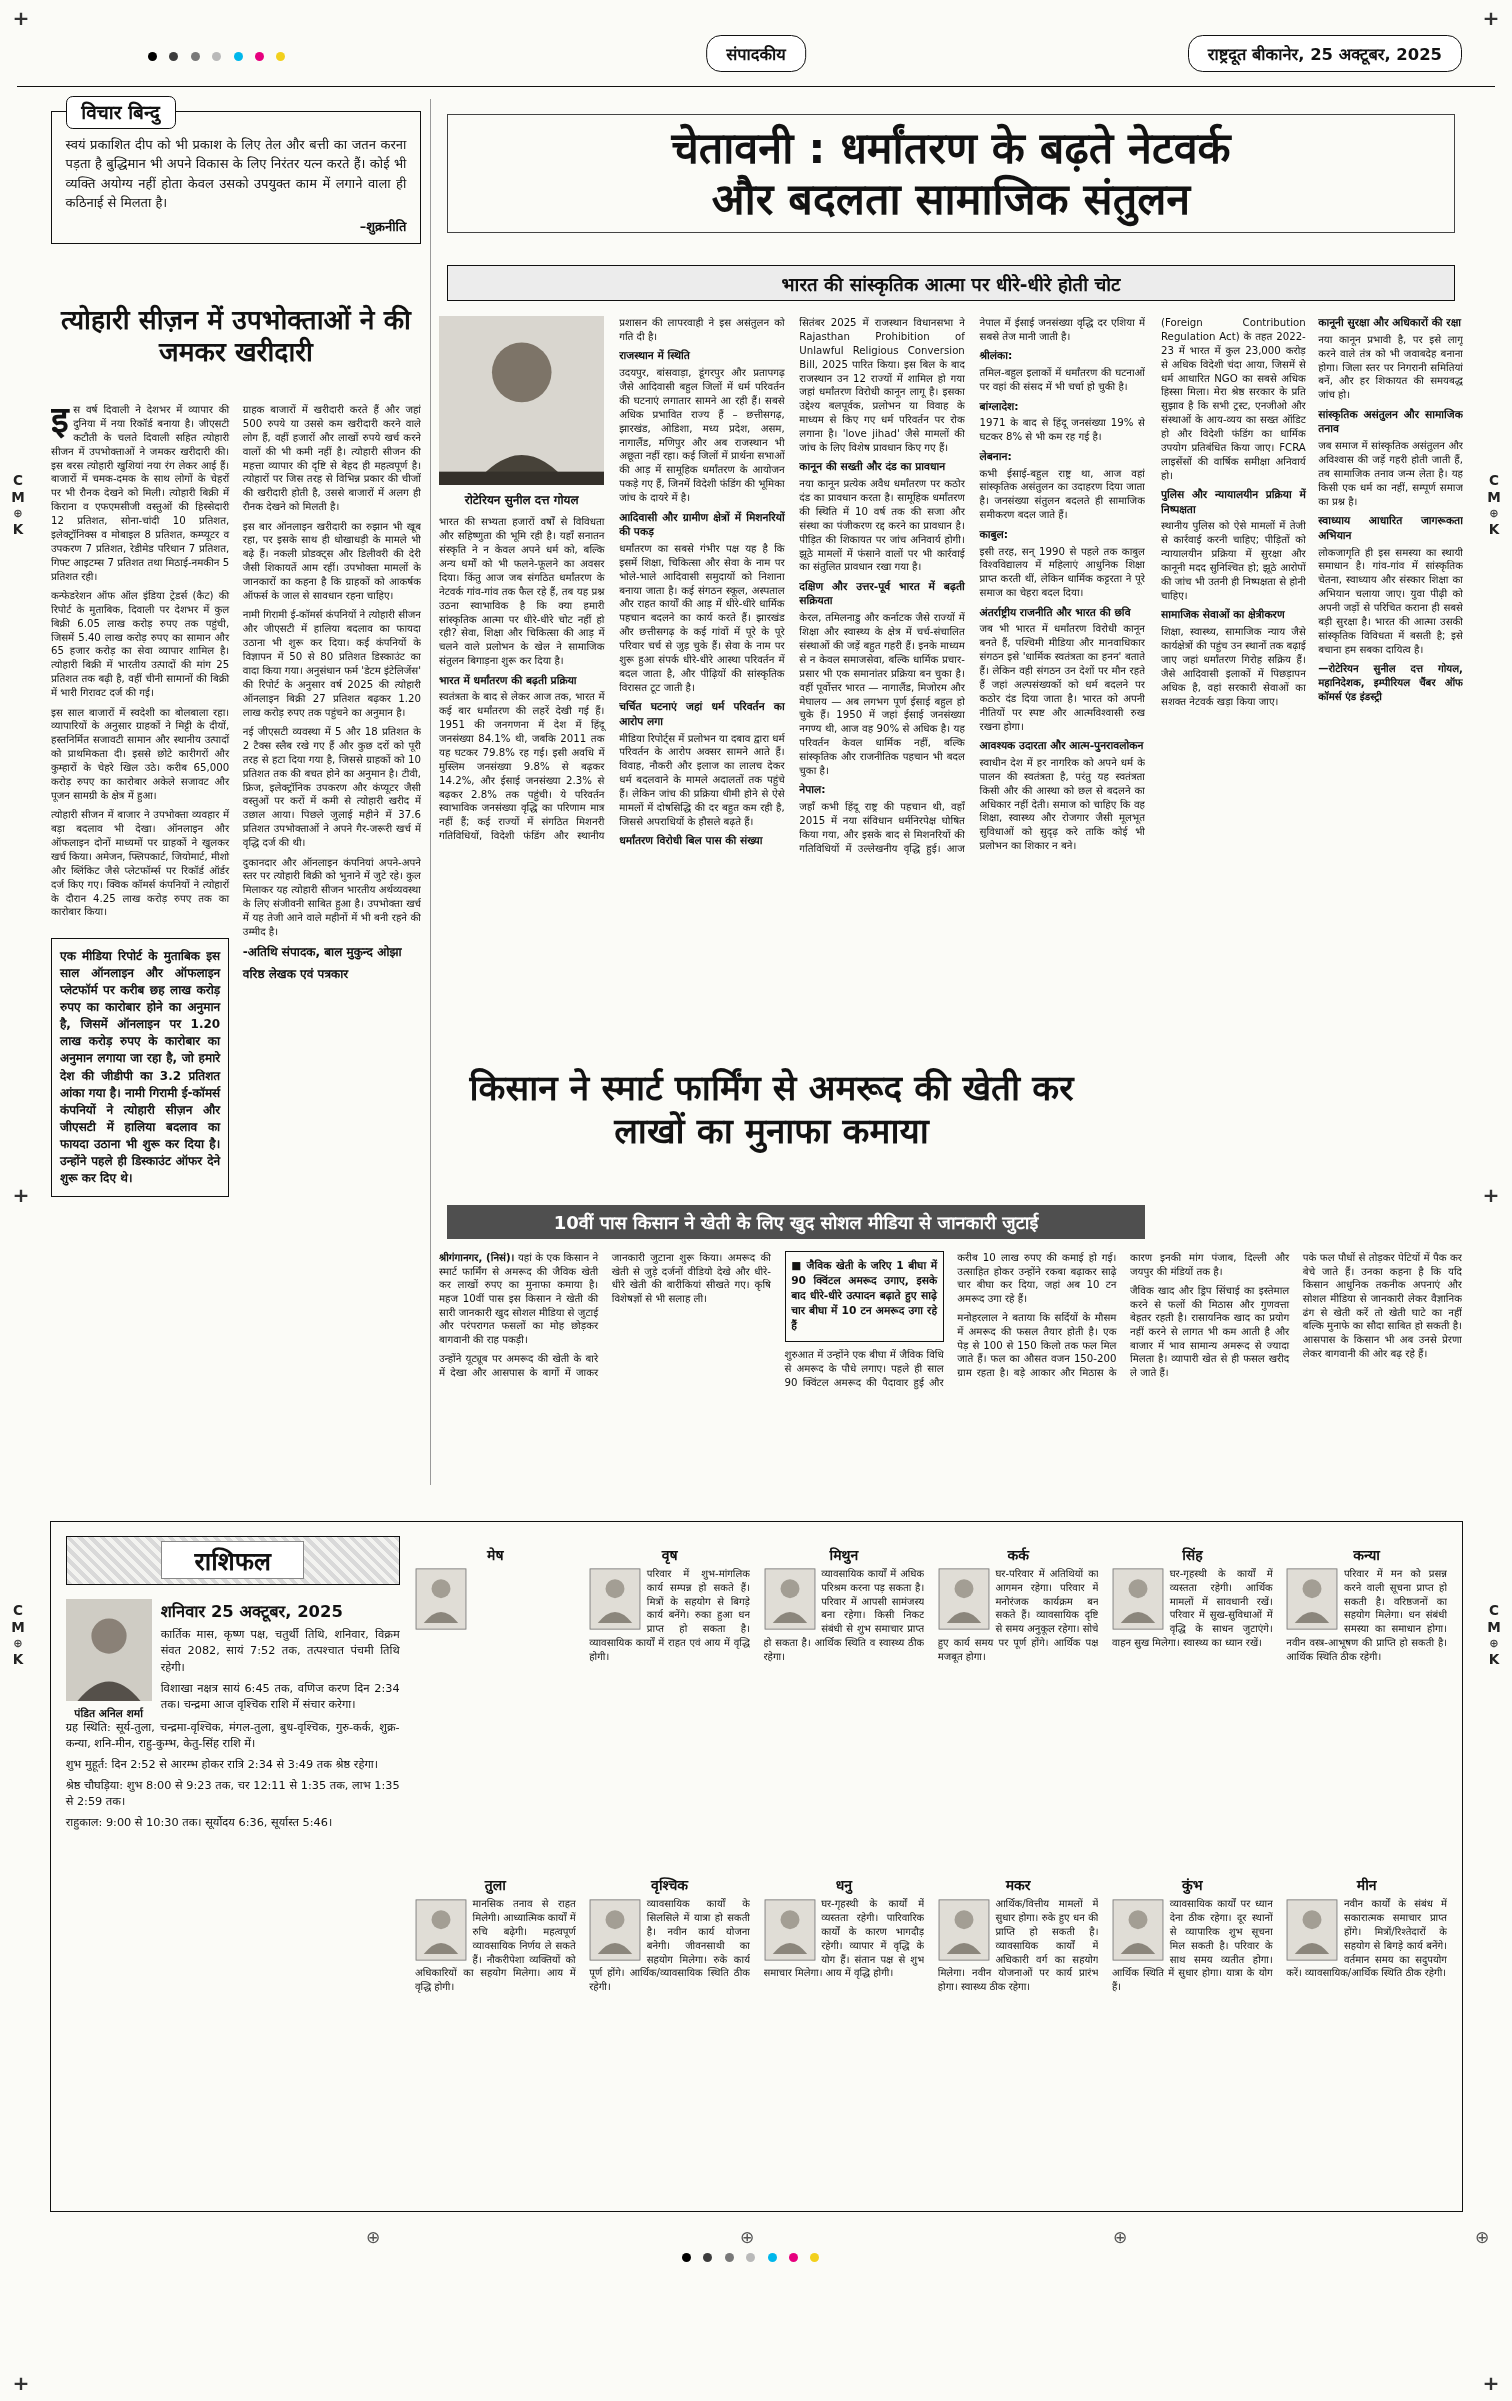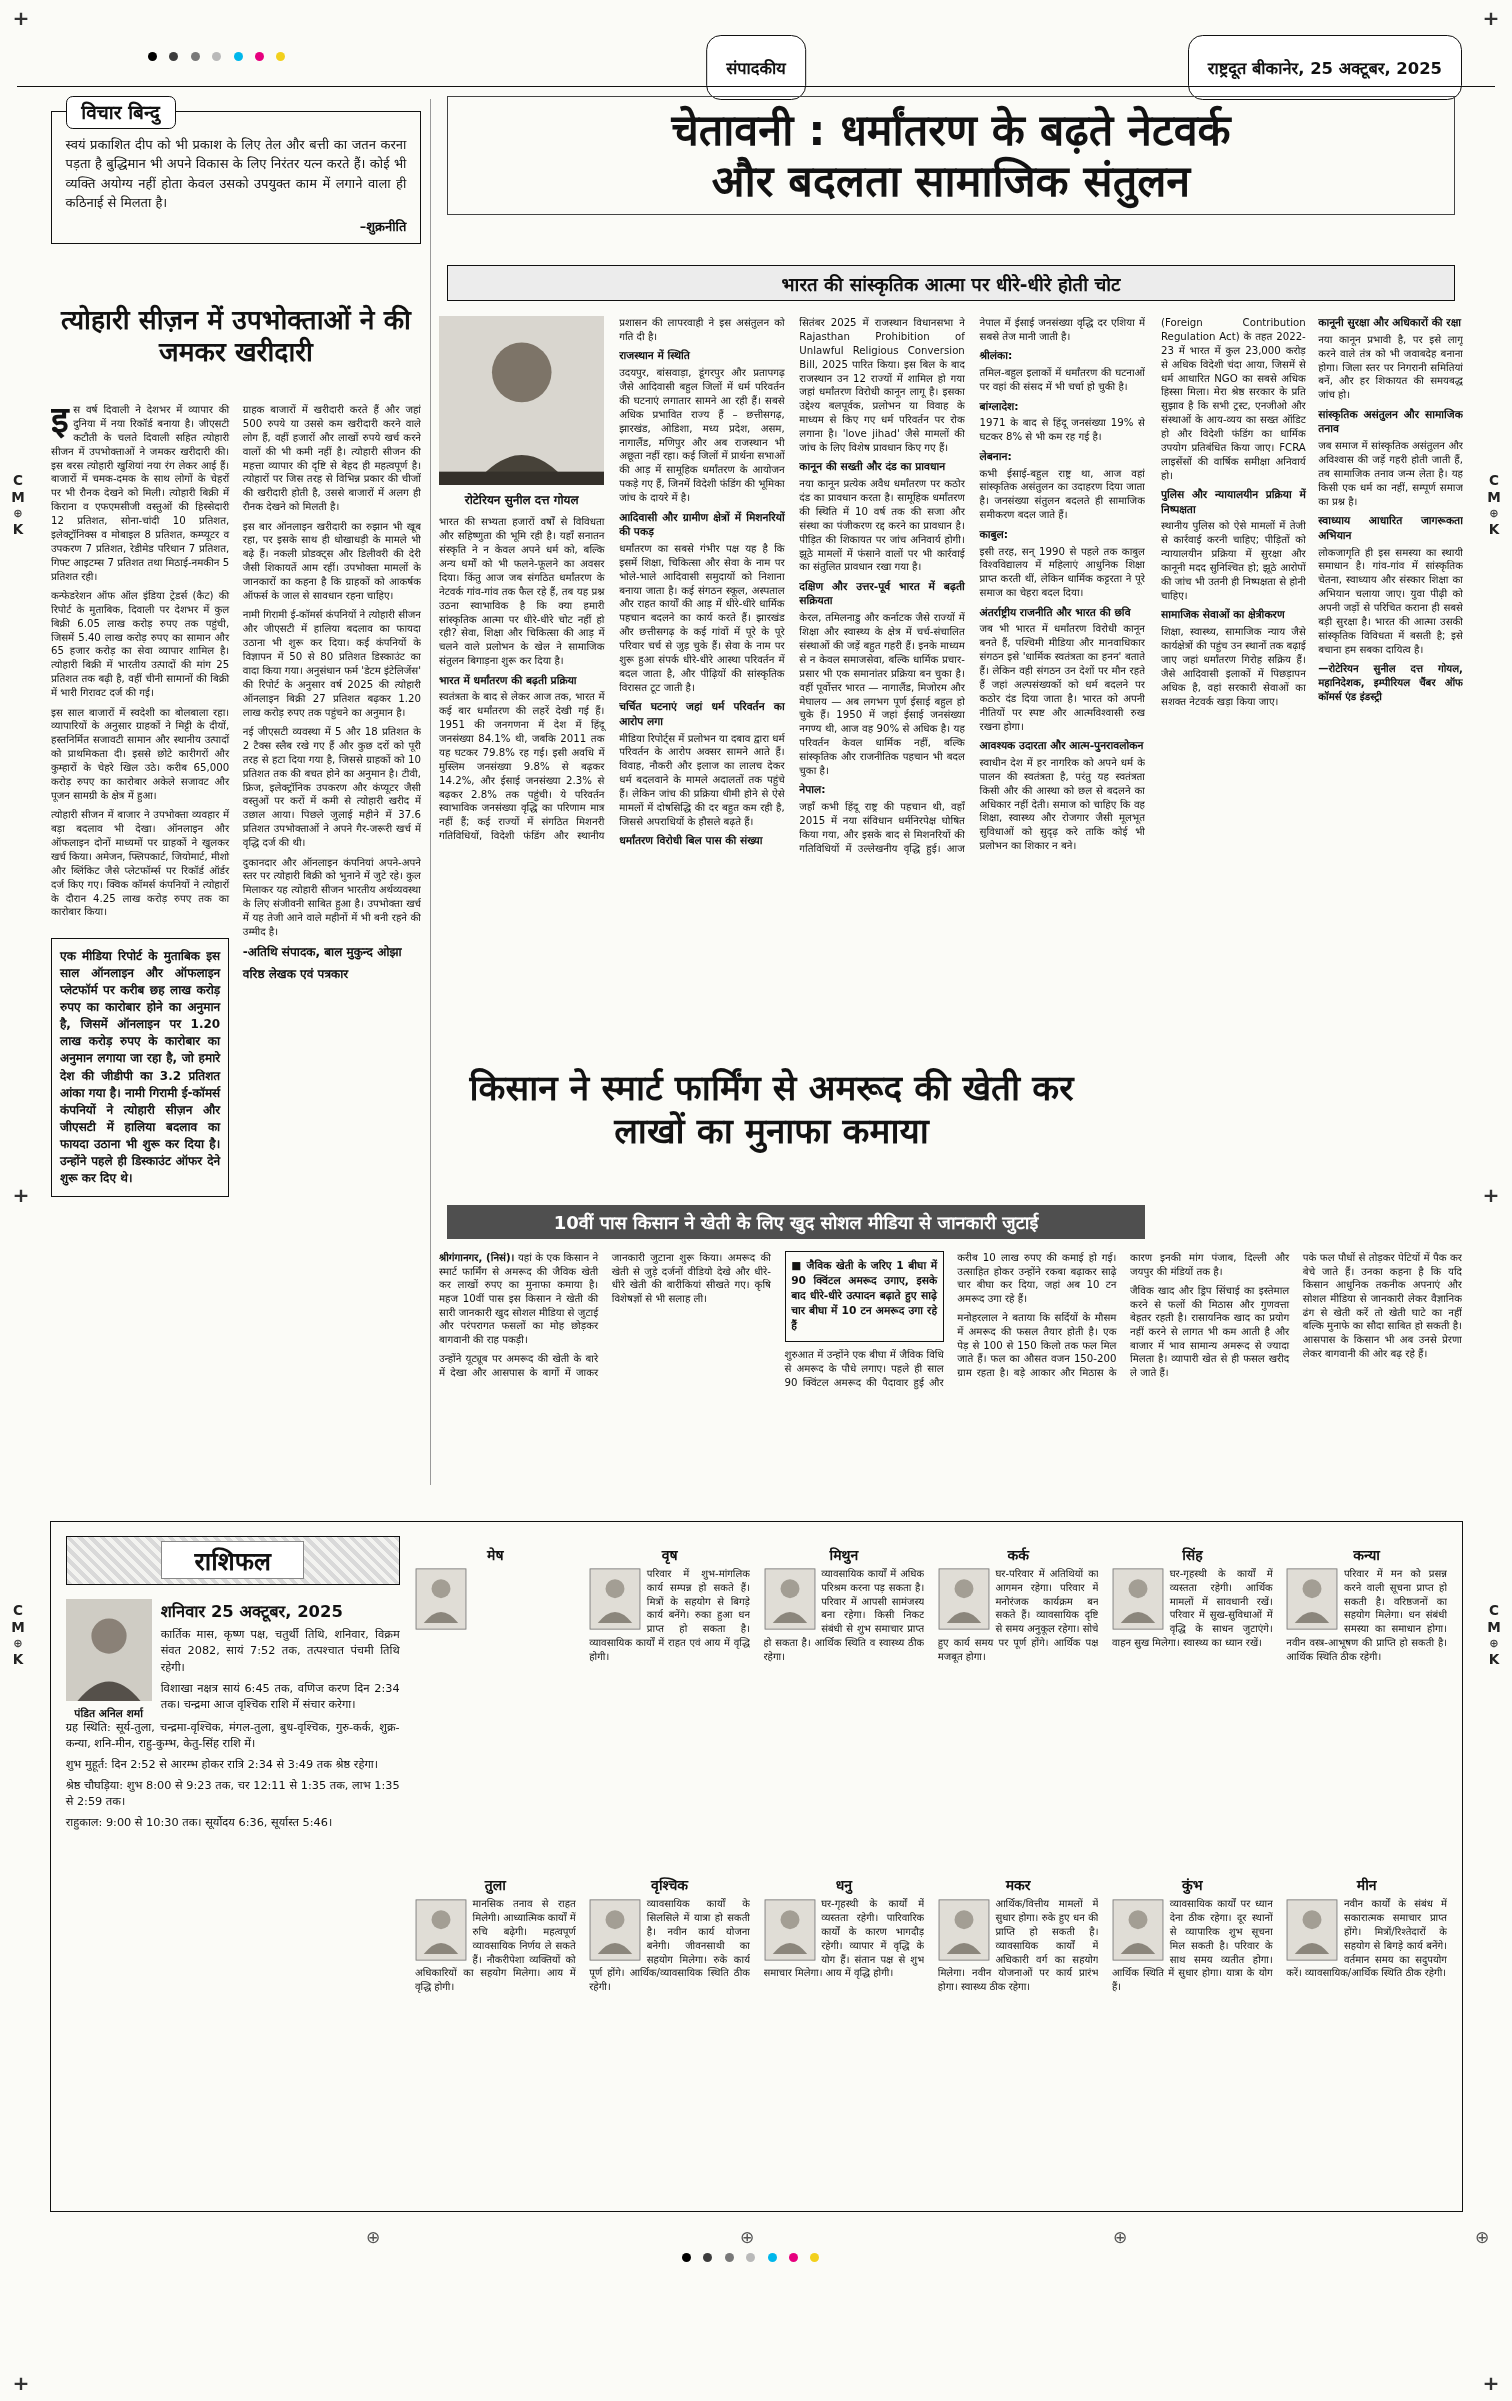--- a/index.html
+++ b/index.html
@@ -9,21 +9,21 @@
   .plus{position:absolute;font-size:20.3px;font-weight:bold;color:#333;}
   .cmk{position:absolute;display:flex;flex-direction:column;align-items:center;gap:3.4px;
        font-size:13.6px;font-weight:bold;color:#222;line-height:1;}
   .cmk .orb{font-size:11.3px;color:#444;}
   .dots{position:absolute;display:flex;gap:12.4px;}
   .dot{width:9px;height:9px;border-radius:50%;}
   .d0{background:#000}.d1{background:#3c3c3c}.d2{background:#787878}.d3{background:#b9b9b9}
   .d4{background:#00b7eb}.d5{background:#e6007e}.d6{background:#f2d01c}
   .orbrow{position:absolute;font-size:17px;color:#555;}
   
-  .badge{position:absolute;border:1.1px solid #111;border-radius:14.7px;padding:20px 19px;
+  .badge{position:absolute;border:1.1px solid #111;border-radius:14.7px;padding:6px 19px;
          font-size:16.4px;font-weight:bold;background:#fff;white-space:nowrap;}
   .section-badge{left:50%;top:35px;transform:translateX(-50%);}
   .date-badge{right:50px;top:35px;}
   .head-rule{position:absolute;left:17px;right:17px;top:86px;border-top:1.1px solid #111;}
   .vline{position:absolute;left:430px;top:99px;height:1386px;border-left:0.6px solid #999;}
   
   .vichar{position:absolute;left:51px;top:111px;width:370px;border:1.7px solid #111;
           padding:22.6px 13.6px 8px 13.6px;box-sizing:border-box;}
   .vichar-tab{position:absolute;top:-16px;left:13.6px;border:1.7px solid #111;border-radius:6.8px;
           background:#fff;padding:2.3px 14.7px;font-size:19px;font-weight:bold;}
@@ -34,21 +34,21 @@
           font-size:26.5px;line-height:1.22;font-weight:bold;text-align:center;}
   .festive-body{position:absolute;left:51px;top:403px;width:370px;height:1076px;
           column-count:2;column-gap:13.6px;font-size:10.2px;line-height:1.36;text-align:justify;
           overflow:hidden;}
   .festive-body p{margin:0 0 5.6px;}
   .dropcap{float:left;font-size:36px;line-height:.85;font-weight:bold;padding:2.3px 4.5px 0 0;}
   .pullquote{display:block;border:1.7px solid #111;padding:9px 8px;margin:19px 0 8px;
           font-size:12px;font-weight:bold;line-height:1.42;break-inside:avoid;text-align:justify;}
   .byline{font-weight:bold;font-size:12px;margin-top:6.8px;}
   
-  .main-headline{position:absolute;left:447px;top:96px;width:1008px;margin:0;
+  .main-headline{position:absolute;left:447px;top:114px;width:1008px;margin:0;
           border:1.1px solid #444;padding:8px 5.6px;box-sizing:border-box;
           font-size:43px;line-height:1.18;font-weight:bold;text-align:center;}
   .main-strap{position:absolute;left:447px;top:265px;width:1008px;box-sizing:border-box;
           border:1.1px solid #111;background:#ececec;font-size:18.6px;font-weight:bold;
           text-align:center;padding:4.5px 0;}
   .colbody{position:absolute;text-align:justify;overflow:hidden;}
   .colbody p{margin:0 0 5.6px;}
   .colbody h4{margin:4.5px 0 2.3px;font-size:10.7px;}
   .colbody h4:empty{display:none;}
   .main-a{left:439px;top:316px;width:706px;height:730px;column-count:4;column-gap:14.7px;

